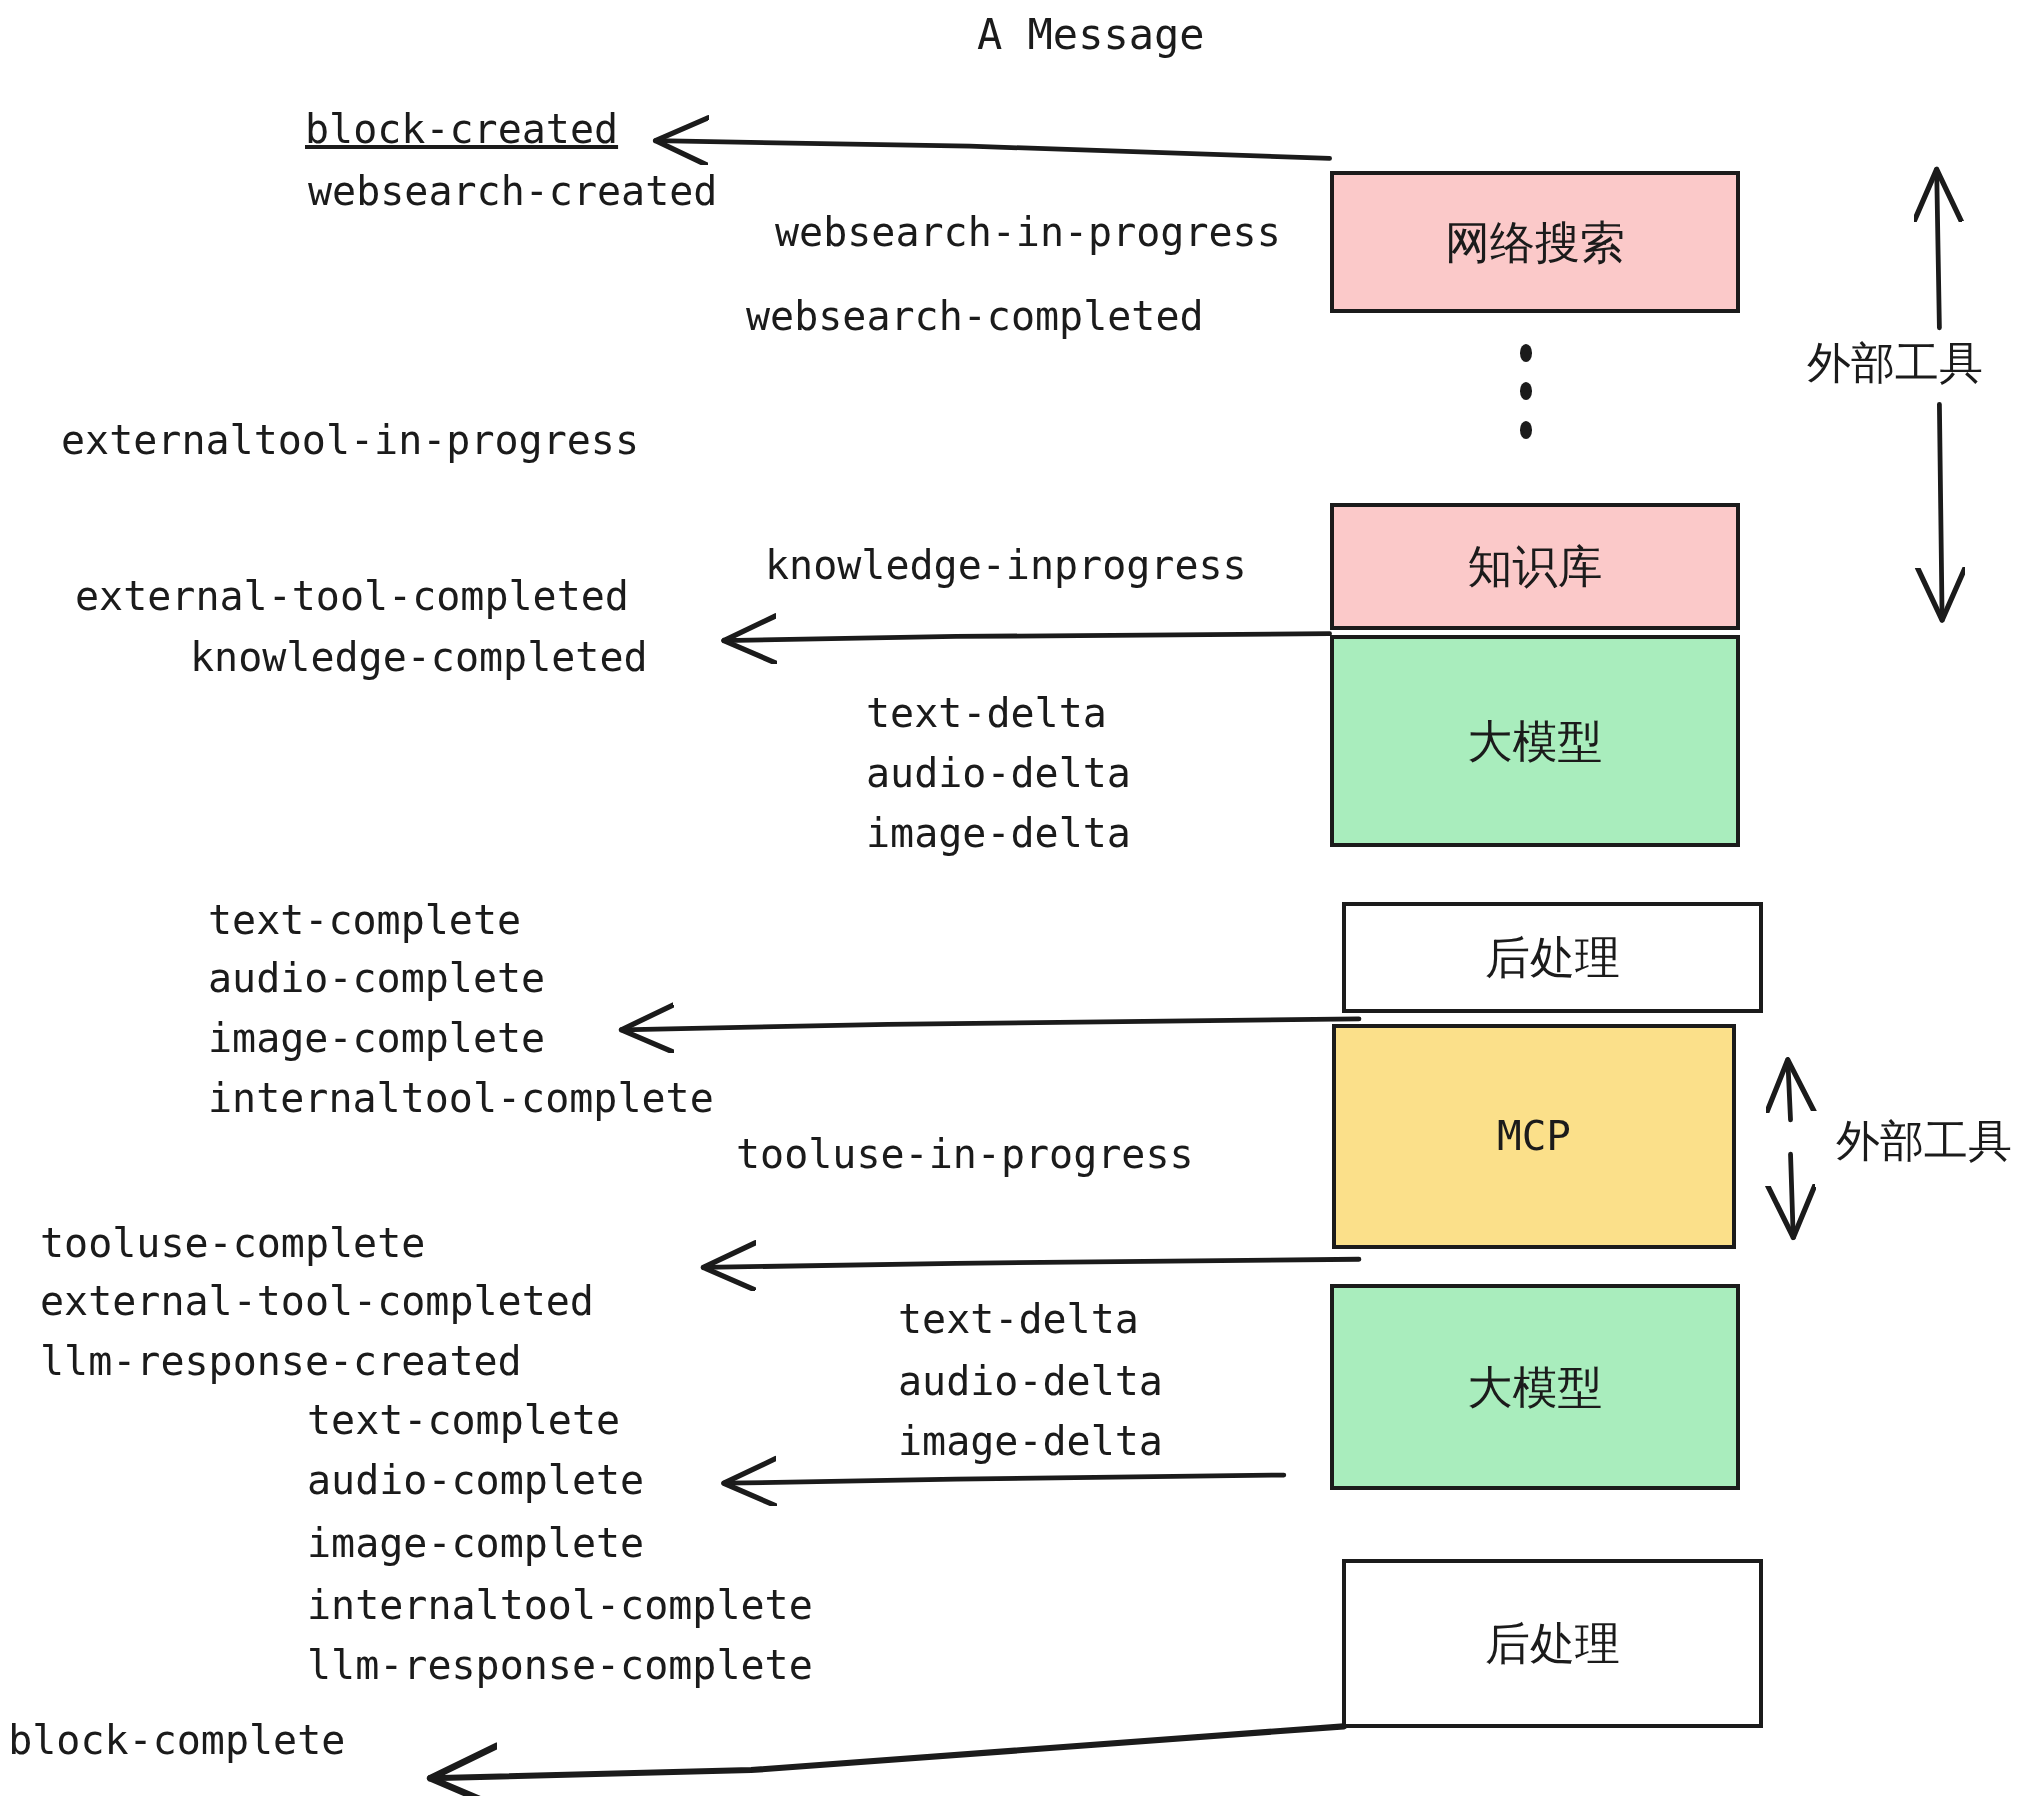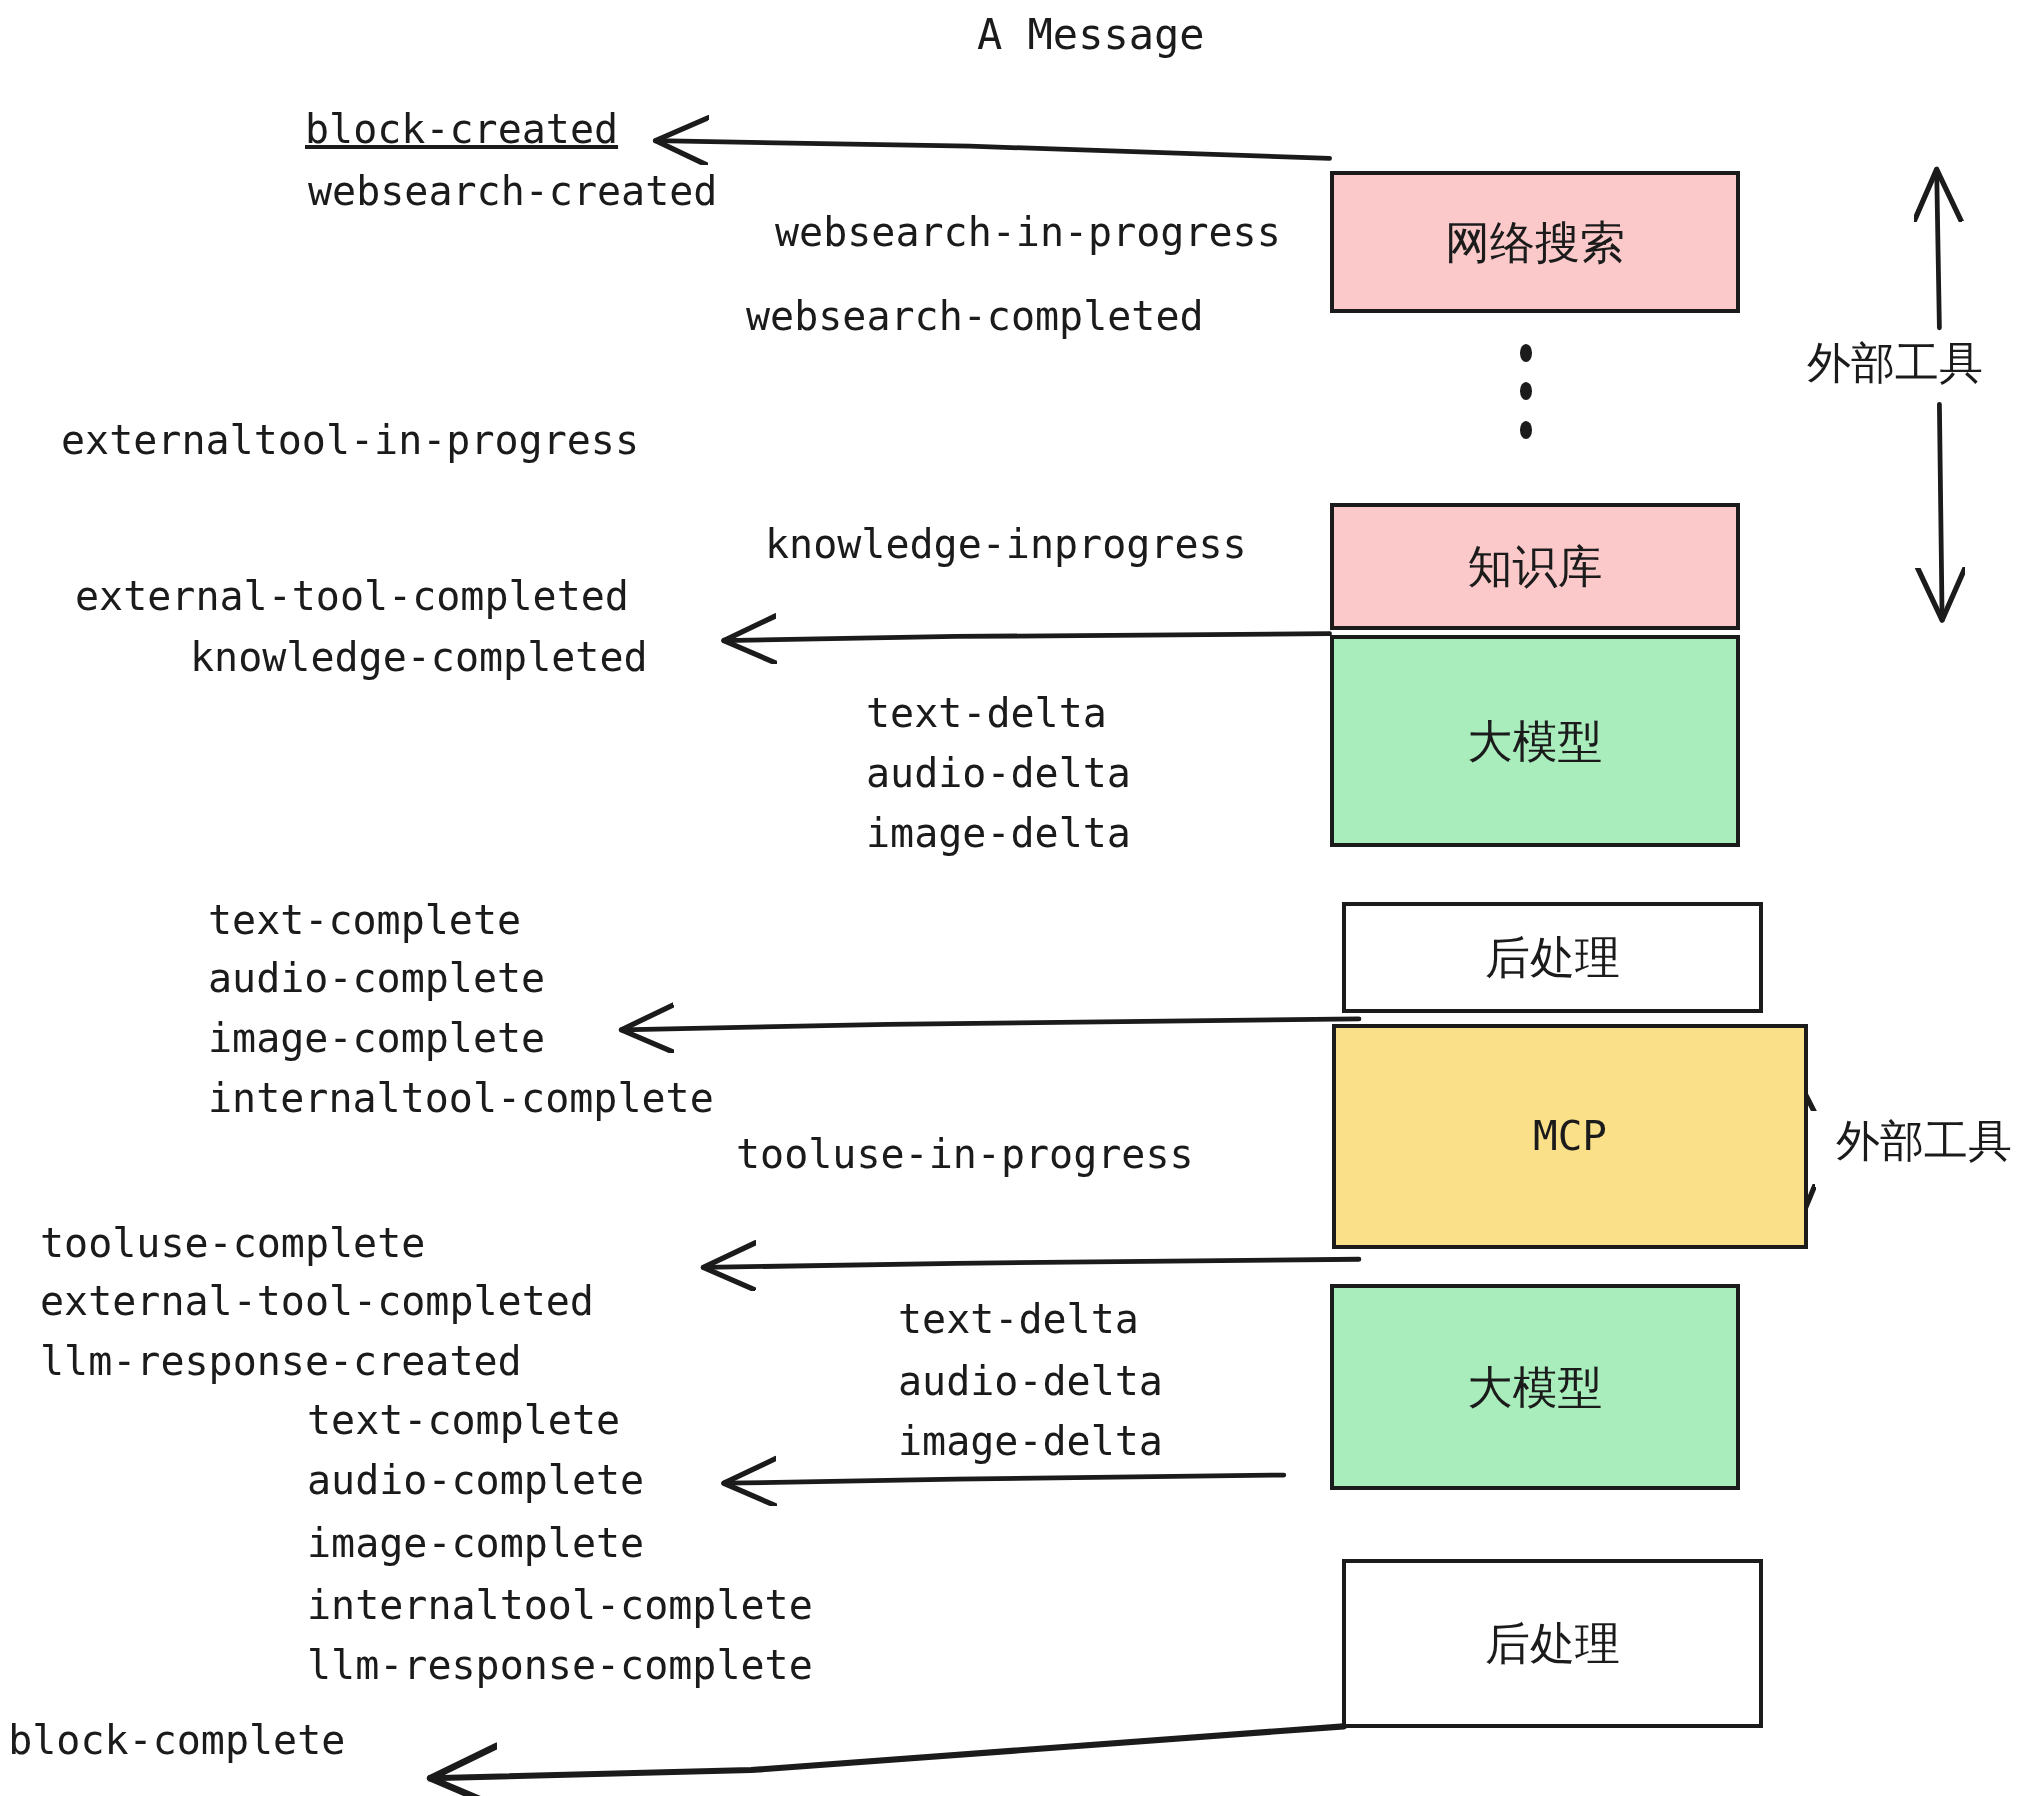--- a/index.html
+++ b/index.html
@@ -117,37 +117,37 @@
       </div>
       <div class="node" style="left: 1330px; top: 503px; width: 410px; height: 127px; background: rgb(251, 201, 201);">
         <span>知识库</span>
       </div>
       <div class="node" style="left: 1330px; top: 635px; width: 410px; height: 212px; background: rgb(169, 237, 189);">
         <span>大模型</span>
       </div>
       <div class="node" style="left: 1342px; top: 902px; width: 421px; height: 111px; background: rgb(255, 255, 255);">
         <span>后处理</span>
       </div>
-      <div class="node mcp" style="left: 1332px; top: 1024px; width: 476px; height: 225px; background: rgb(251, 224, 138);">
+      <div class="node mcp" style="left: 1332px; top: 1024px; width: 404px; height: 225px; background: rgb(251, 224, 138);">
         <span>MCP</span>
       </div>
       <div class="node" style="left: 1330px; top: 1284px; width: 410px; height: 206px; background: rgb(169, 237, 189);">
         <span>大模型</span>
       </div>
       <div class="node" style="left: 1342px; top: 1559px; width: 421px; height: 169px; background: rgb(255, 255, 255);">
         <span>后处理</span>
       </div>
     </div>
   <div id="events-host">
       <div class="evt" style="left: 305px; top: 109px; text-decoration: underline;">block-created</div>
       <div class="evt" style="left: 308px; top: 171px;">websearch-created</div>
       <div class="evt" style="left: 746px; top: 212px; margin-left: 29px;">websearch-in-progress</div>
       <div class="evt" style="left: 746px; top: 296px;">websearch-completed</div>
       <div class="evt" style="left: 17px; top: 420px; margin-left: 44px;">externaltool-in-progress</div>
-      <div class="evt" style="left: 765px; top: 524px;">knowledge-inprogress</div>
+      <div class="evt" style="left: 765px; top: 545px;">knowledge-inprogress</div>
       <div class="evt" style="left: 75px; top: 576px;">external-tool-completed</div>
       <div class="evt" style="left: 190px; top: 637px;">knowledge-completed</div>
       <div class="evt" style="left: 866px; top: 693px;">text-delta</div>
       <div class="evt" style="left: 866px; top: 753px;">audio-delta</div>
       <div class="evt" style="left: 866px; top: 813px;">image-delta</div>
       <div class="evt" style="left: 208px; top: 900px;">text-complete</div>
       <div class="evt" style="left: 208px; top: 958px;">audio-complete</div>
       <div class="evt" style="left: 208px; top: 1018px;">image-complete</div>
       <div class="evt" style="left: 208px; top: 1078px;">internaltool-complete</div>
       <div class="evt" style="left: 736px; top: 1134px;">tooluse-in-progress</div>

